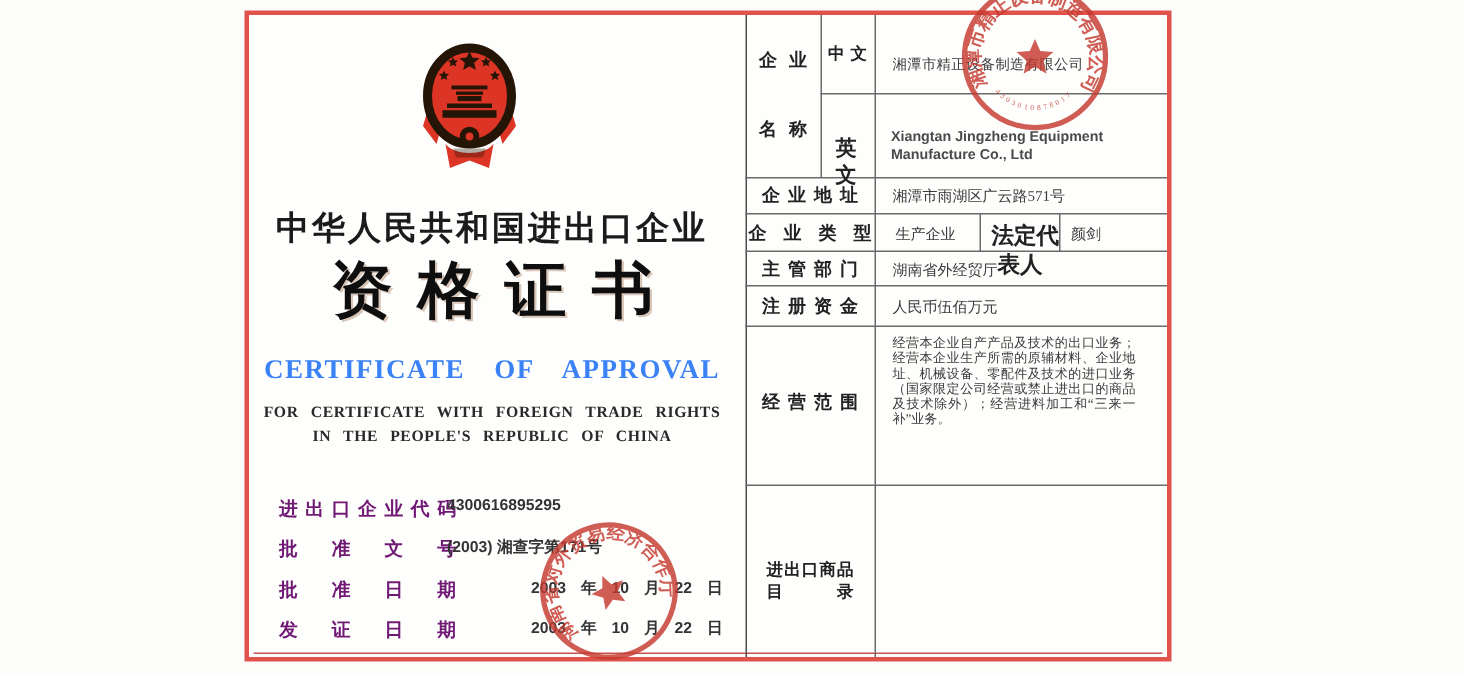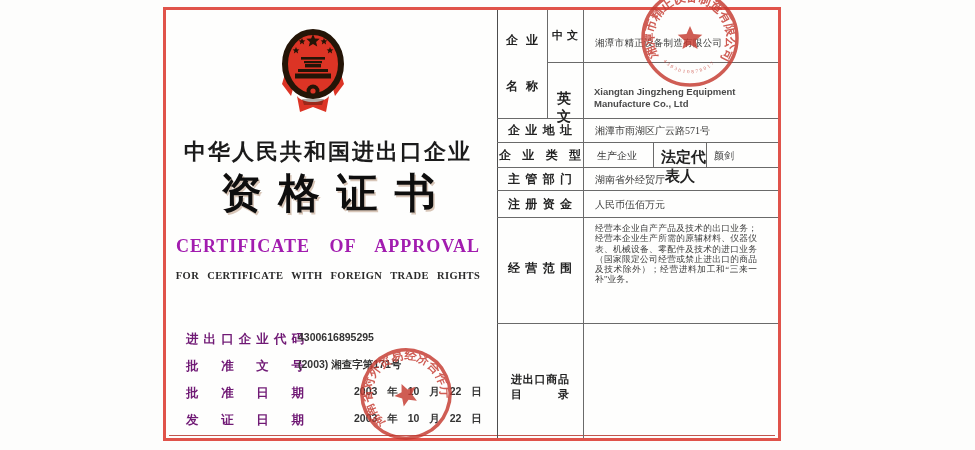--- a/index.html
+++ b/index.html
@@ -21,21 +21,21 @@
     position:absolute; left:2px; top:127px; width:320px; text-align:center;
     font-size:22px; font-weight:bold; letter-spacing:2px; color:#1b1b1b; white-space:nowrap;
   }
   .title-cn2 {
     position:absolute; left:2px; top:156px; width:320px; text-align:center;
     font-size:41px; font-weight:bold; letter-spacing:17px; text-indent:17px; color:#0e0e0e;
     text-shadow:1.5px 1.5px 0 rgba(130,70,25,.30); white-space:nowrap;
   }
   .title-en1 {
     position:absolute; left:2px; top:226px; width:320px; text-align:center;
-    font-size:18px; font-weight:bold; letter-spacing:1px; word-spacing:14px; color:#a21caf; white-space:nowrap;
+    font-size:18px; font-weight:bold; letter-spacing:1px; word-spacing:14px; color:#3b82f6; white-space:nowrap;
   }
   .title-en2 {
     position:absolute; left:2px; top:258px; width:320px; text-align:center;
     font-size:10.5px; font-weight:bold; letter-spacing:.4px; word-spacing:5px; color:#2a2a2a; line-height:16px;
   }
 
   .lfield { position:absolute; height:16px; }
   .lfield .lf-label {
     position:absolute; left:20px; width:118px; font-size:12.5px; font-weight:bold; color:#701a75;
     text-align:justify; text-align-last:justify;
@@ -102,20 +102,21 @@
 
       <path d="M19,72 C25,80 45,80 51,72 L48,88 L35,83 L22,88 Z" fill="#dc3425"></path>
       <path d="M24,75 L46,75 L44,81 L26,81 Z" fill="#241507" opacity=".35"></path>
     </svg>
 
     <div class="title-cn1">中华人民共和国进出口企业</div>
     <div class="title-cn2">资格证书</div>
     <div class="title-en1">CERTIFICATE  OF  APPROVAL</div>
     <div class="title-en2">
       <div>FOR CERTIFICATE WITH FOREIGN TRADE RIGHTS</div>
+      <div>IN THE PEOPLE'S REPUBLIC OF CHINA</div>
     </div>
 
     <div class="lfield" style="top:321px;">
       <div class="lf-label">进出口企业代码</div>
       <div class="lf-value">4300616895295</div>
     </div>
     <div class="lfield" style="top:348px;">
       <div class="lf-label">批准文号</div>
       <div class="lf-value">(2003) 湘查字第171号</div>
     </div>
@@ -154,21 +155,21 @@
     <div class="tlabel" style="left:488px; top:138px; width:52px; font-size:15px; text-align:right; text-align-last:center;">法定代表人</div>
 
     <div class="tvalue" style="left:429px; top:27px;  font-size:9.5px; letter-spacing:.3px;">湘潭市精正设备制造有限公司</div>
     <div class="tvalue sans" style="left:428px; top:76px; font-size:9.5px;">Xiangtan Jingzheng Equipment</div>
     <div class="tvalue sans" style="left:428px; top:88px; font-size:9.5px;">Manufacture Co., Ltd</div>
     <div class="tvalue" style="left:429px; top:114px;">湘潭市雨湖区广云路571号</div>
     <div class="tvalue" style="left:431px; top:139px;">生产企业</div>
     <div class="tvalue" style="left:548px; top:139px;">颜剑</div>
     <div class="tvalue" style="left:429px; top:163px;">湖南省外经贸厅</div>
     <div class="tvalue" style="left:429px; top:188px;">人民币伍佰万元</div>
-    <div class="scope-text">经营本企业自产产品及技术的出口业务；经营本企业生产所需的原辅材料、仪器仪表、机械设备、零配件及技术的进口业务（国家限定公司经营或禁止进出口的商品及技术除外）；经营进料加工和“三来一补”业务。</div>
+    <div class="scope-text">经营本企业自产产品及技术的出口业务；经营本企业生产所需的原辅材料、企业地址、机械设备、零配件及技术的进口业务（国家限定公司经营或禁止进出口的商品及技术除外）；经营进料加工和“三来一补”业务。</div>
   </div>
 
   <svg class="seal" style="left:630px; top:-22px;" width="120" height="120" viewBox="0 0 120 120">
     <defs>
       <path id="seal1-arc" d="M 27.9 78.5 A 37 37 0 1 1 92.1 78.5" fill="none"></path>
       <path id="seal1-digits" d="M 31 80 A 35 35 0 0 0 89 80" fill="none"></path>
     </defs>
     <circle cx="60" cy="60" r="47" fill="none" stroke="#c53a30" stroke-width="3.5"></circle>
     <path d="M60,48 l3.5,8 8.8,.7 -6.7,5.8 2,8.6 -7.6,-4.6 -7.6,4.6 2,-8.6 -6.7,-5.8 8.8,-.7 Z" fill="#c53a30"></path>
     <text font-size="12.5" fill="#c53a30" font-weight="bold">

